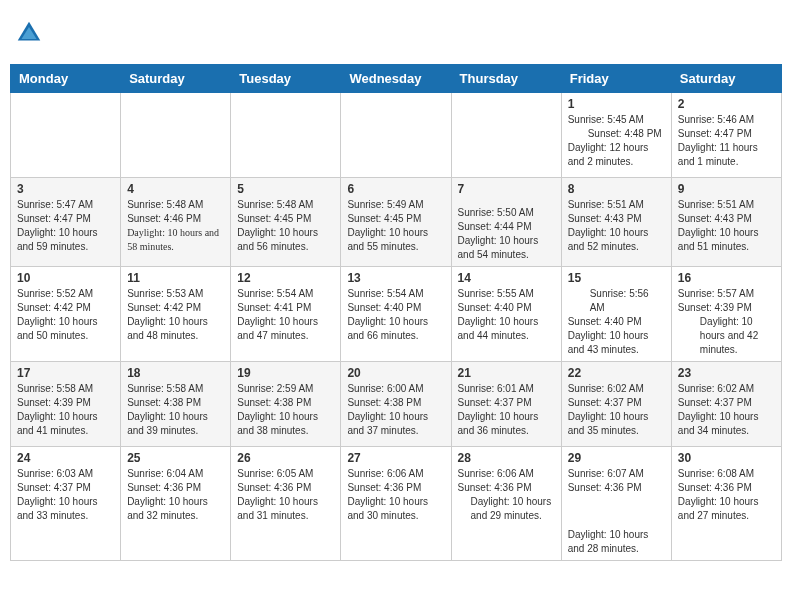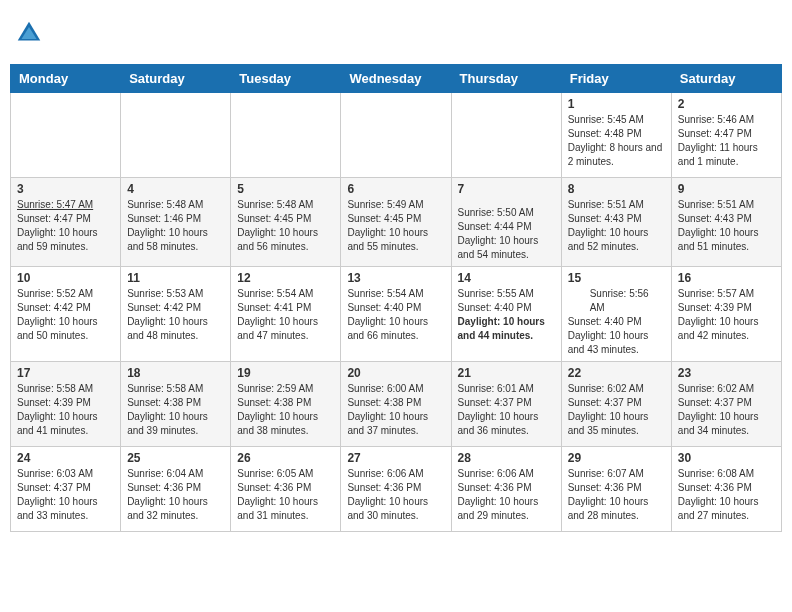--- a/index.html
+++ b/index.html
@@ -129,48 +129,48 @@
   <tr>
         <td class="empty-cell"></td>
         <td class="empty-cell"></td>
         <td class="empty-cell"></td>
         <td class="empty-cell"></td>
         <td class="empty-cell"></td>
         <td>
           <span class="day-number">1</span>
           <div class="day-info">
             <span style="display: block;">Sunrise: 5:45 AM</span>
-            <span style="display: block;">Sunset: 4:48 PM</span>
-            <span style="display: block;">Daylight: 8 hours and 2 minutes.</span>
+            <span style="display: block; margin-left: 20px;">Sunset: 4:48 PM</span>
+            <span style="display: block;">Daylight: 12 hours and 2 minutes.</span>
           </div>
         </td>
         <td>
           <span class="day-number">2</span>
           <div class="day-info">
             <span style="display: block;">Sunrise: 5:46 AM</span>
             <span style="display: block;">Sunset: 4:47 PM</span>
             <span style="display: block;">Daylight: 11 hours and 1 minute.</span>
           </div>
         </td>
       </tr>
       <tr>
         <td>
           <span class="day-number">3</span>
           <div class="day-info">
-            <span style="display: block; text-decoration: underline;">Sunrise: 5:47 AM</span>
+            <span style="display: block;">Sunrise: 5:47 AM</span>
             <span style="display: block;">Sunset: 4:47 PM</span>
             <span style="display: block;">Daylight: 10 hours and 59 minutes.</span>
           </div>
         </td>
         <td>
           <span class="day-number">4</span>
           <div class="day-info">
             <span style="display: block;">Sunrise: 5:48 AM</span>
-            <span style="display: block;">Sunset: 1:46 PM</span>
-            <span style="display: block;">Daylight: 10 hours and 58 minutes.</span>
+            <span style="display: block;">Sunset: 4:46 PM</span>
+            <span style="display: block; font-family: Liberation Serif, serif;">Daylight: 10 hours and 58 minutes.</span>
           </div>
         </td>
         <td>
           <span class="day-number">5</span>
           <div class="day-info">
             <span style="display: block;">Sunrise: 5:48 AM</span>
             <span style="display: block;">Sunset: 4:45 PM</span>
             <span style="display: block;">Daylight: 10 hours and 56 minutes.</span>
           </div>
         </td>
@@ -238,37 +238,37 @@
             <span style="display: block;">Sunrise: 5:54 AM</span>
             <span style="display: block;">Sunset: 4:40 PM</span>
             <span style="display: block;">Daylight: 10 hours and 66 minutes.</span>
           </div>
         </td>
         <td>
           <span class="day-number">14</span>
           <div class="day-info">
             <span style="display: block;">Sunrise: 5:55 AM</span>
             <span style="display: block;">Sunset: 4:40 PM</span>
-            <span style="display: block; font-weight: bold;">Daylight: 10 hours and 44 minutes.</span>
+            <span style="display: block;">Daylight: 10 hours and 44 minutes.</span>
           </div>
         </td>
         <td>
           <span class="day-number">15</span>
           <div class="day-info">
             <span style="display: block; margin-left: 22px;">Sunrise: 5:56 AM</span>
             <span style="display: block;">Sunset: 4:40 PM</span>
             <span style="display: block;">Daylight: 10 hours and 43 minutes.</span>
           </div>
         </td>
         <td>
           <span class="day-number">16</span>
           <div class="day-info">
             <span style="display: block;">Sunrise: 5:57 AM</span>
             <span style="display: block;">Sunset: 4:39 PM</span>
-            <span style="display: block;">Daylight: 10 hours and 42 minutes.</span>
+            <span style="display: block; margin-left: 22px;">Daylight: 10 hours and 42 minutes.</span>
           </div>
         </td>
       </tr>
       <tr>
         <td>
           <span class="day-number">17</span>
           <div class="day-info">
             <span style="display: block;">Sunrise: 5:58 AM</span>
             <span style="display: block;">Sunset: 4:39 PM</span>
             <span style="display: block;">Daylight: 10 hours and 41 minutes.</span>
@@ -354,29 +354,29 @@
             <span style="display: block;">Sunrise: 6:06 AM</span>
             <span style="display: block;">Sunset: 4:36 PM</span>
             <span style="display: block;">Daylight: 10 hours and 30 minutes.</span>
           </div>
         </td>
         <td>
           <span class="day-number">28</span>
           <div class="day-info">
             <span style="display: block;">Sunrise: 6:06 AM</span>
             <span style="display: block;">Sunset: 4:36 PM</span>
-            <span style="display: block;">Daylight: 10 hours and 29 minutes.</span>
+            <span style="display: block; margin-left: 13px;">Daylight: 10 hours and 29 minutes.</span>
           </div>
         </td>
         <td>
           <span class="day-number">29</span>
           <div class="day-info">
             <span style="display: block;">Sunrise: 6:07 AM</span>
             <span style="display: block;">Sunset: 4:36 PM</span>
-            <span style="display: block;">Daylight: 10 hours and 28 minutes.</span>
+            <span style="display: block; margin-top: 33px;">Daylight: 10 hours and 28 minutes.</span>
           </div>
         </td>
         <td>
           <span class="day-number">30</span>
           <div class="day-info">
             <span style="display: block;">Sunrise: 6:08 AM</span>
             <span style="display: block;">Sunset: 4:36 PM</span>
             <span style="display: block;">Daylight: 10 hours and 27 minutes.</span>
           </div>
         </td>

